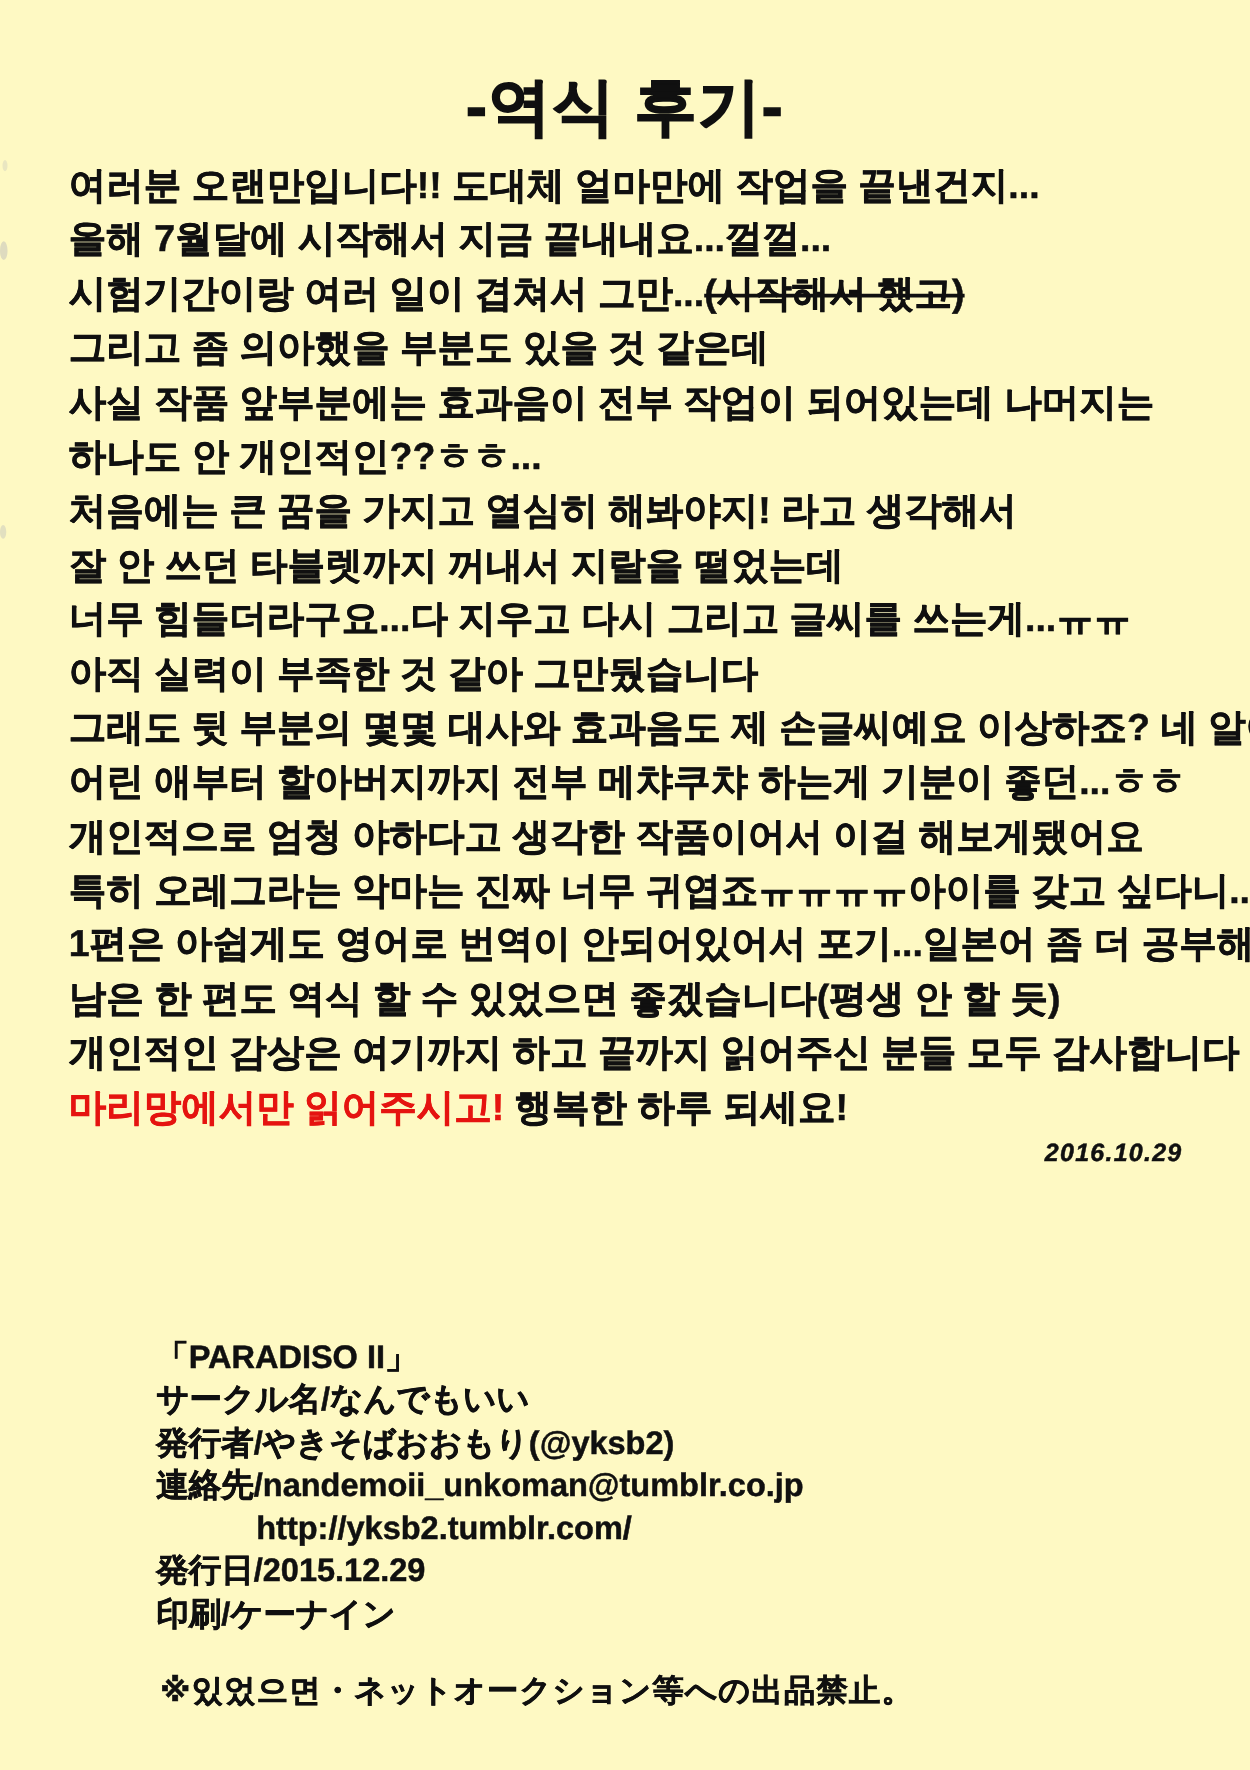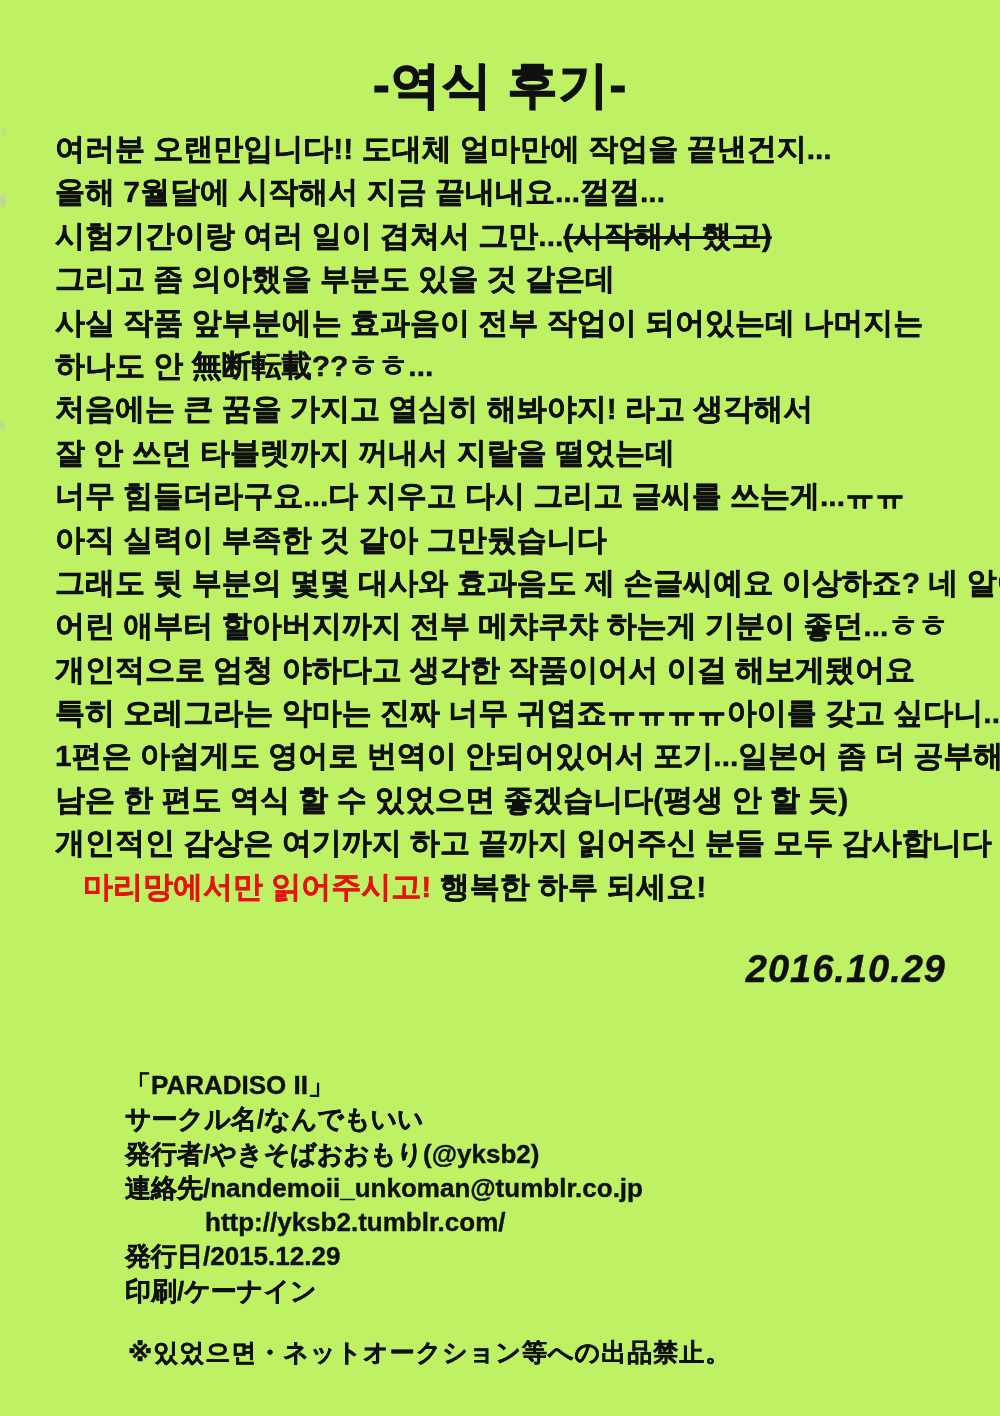--- a/index.html
+++ b/index.html
@@ -1,20 +1,20 @@
 <!DOCTYPE html>
 <html><head>
 <meta charset="utf-8">
 <style>
   html, body { margin: 0; padding: 0; background: #ffffff; }
   .page {
     position: relative;
     width: 1000px;
     height: 1416px;
-    background: #bef264;
+    background: #fef9c3;
     font-family: "Liberation Sans", "DejaVu Sans", sans-serif;
     color: #101010;
     overflow: hidden;
   }
   .title {
     position: absolute;
     top: 18px;
     left: 0;
     width: 100%;
     text-align: center;
@@ -33,26 +33,26 @@
     font-weight: 800;
     line-height: 43.4px;
     -webkit-text-stroke: 0.4px #101010;
     white-space: nowrap;
   }
   .body-line { height: 43.4px; }
   .struck {
     text-decoration: line-through;
     text-decoration-thickness: 3px;
   }
-  .red-text { color: #e51410; margin-left: 28px; -webkit-text-stroke: 0.4px #e51410; }
+  .red-text { color: #e51410; -webkit-text-stroke: 0.4px #e51410; }
   .date {
     position: absolute;
-    top: 948px;
+    top: 912px;
     right: 54px;
-    font-size: 38px;
+    font-size: 20px;
     font-weight: 800;
     font-style: italic;
     letter-spacing: 1px;
     -webkit-text-stroke: 0.4px #101010;
   }
   .colophon {
     position: absolute;
     left: 125px;
     top: 1068px;
     font-size: 26px;
@@ -92,21 +92,21 @@
   <div class="speck s3"></div>
 
   <h1 class="title">-역식 후기-</h1>
 
   <div class="body-text">
     <div class="body-line"><span>여러분 오랜만입니다!! 도대체 얼마만에 작업을 끝낸건지...</span></div>
     <div class="body-line"><span>올해 7월달에 시작해서 지금 끝내내요...껄껄...</span></div>
     <div class="body-line"><span>시험기간이랑 여러 일이 겹쳐서 그만...</span><span class="struck">(시작해서 했고)</span></div>
     <div class="body-line"><span>그리고 좀 의아했을 부분도 있을 것 같은데</span></div>
     <div class="body-line"><span>사실 작품 앞부분에는 효과음이 전부 작업이 되어있는데 나머지는</span></div>
-    <div class="body-line"><span>하나도 안 無断転載??ㅎㅎ...</span></div>
+    <div class="body-line"><span>하나도 안 개인적인??ㅎㅎ...</span></div>
     <div class="body-line"><span>처음에는 큰 꿈을 가지고 열심히 해봐야지! 라고 생각해서</span></div>
     <div class="body-line"><span>잘 안 쓰던 타블렛까지 꺼내서 지랄을 떨었는데</span></div>
     <div class="body-line"><span>너무 힘들더라구요...다 지우고 다시 그리고 글씨를 쓰는게...ㅠㅠ</span></div>
     <div class="body-line"><span>아직 실력이 부족한 것 같아 그만뒀습니다</span></div>
     <div class="body-line"><span>그래도 뒷 부분의 몇몇 대사와 효과음도 제 손글씨예요 이상하죠? 네 알아요...</span></div>
     <div class="body-line"><span>어린 애부터 할아버지까지 전부 메챠쿠챠 하는게 기분이 좋던...ㅎㅎ</span></div>
     <div class="body-line"><span>개인적으로 엄청 야하다고 생각한 작품이어서 이걸 해보게됐어요</span></div>
     <div class="body-line"><span>특히 오레그라는 악마는 진짜 너무 귀엽죠ㅠㅠㅠㅠ아이를 갖고 싶다니...</span></div>
     <div class="body-line"><span>1편은 아쉽게도 영어로 번역이 안되어있어서 포기...일본어 좀 더 공부해서</span></div>
     <div class="body-line"><span>남은 한 편도 역식 할 수 있었으면 좋겠습니다(평생 안 할 듯)</span></div>

